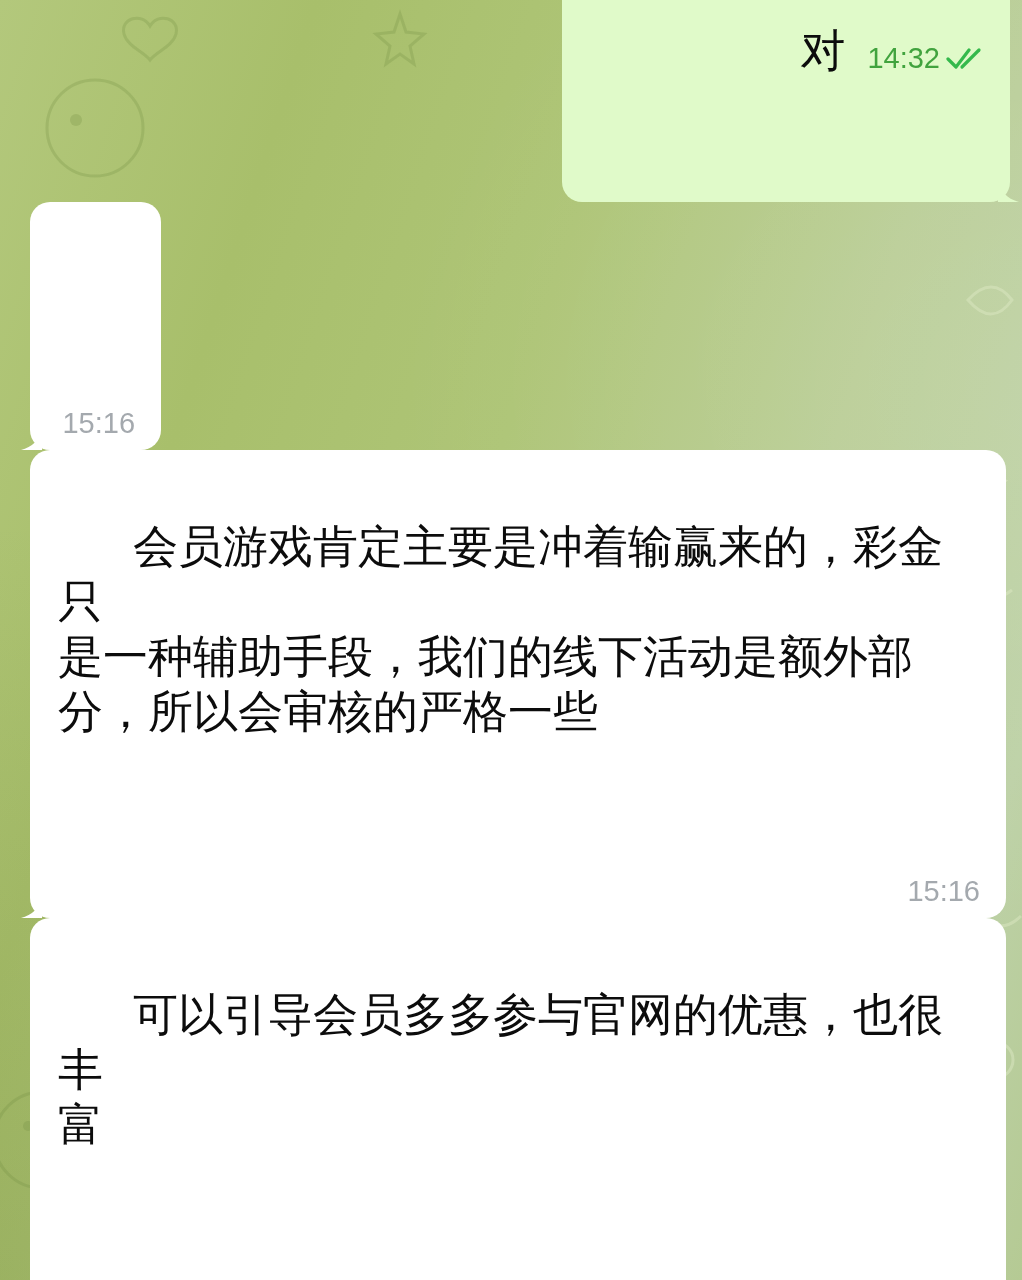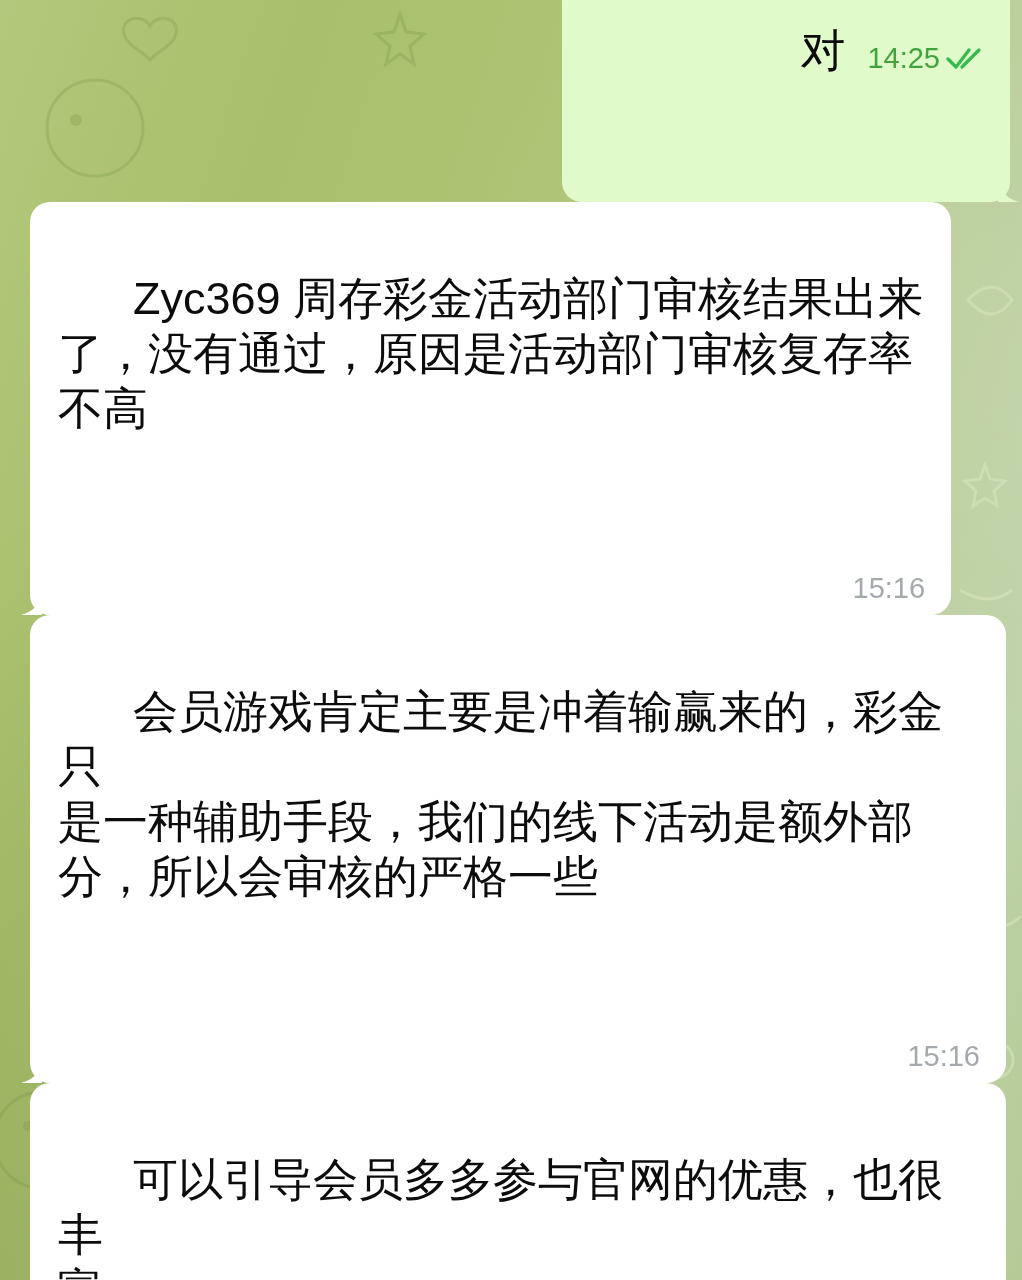--- a/index.html
+++ b/index.html
@@ -80,37 +80,34 @@
     <path d="M975 880 q-18 24 6 40 q22 14 40 -4"></path>
     <circle cx="995" cy="1060" r="18"></circle>
     <path d="M300 590 q30 -18 60 0"></path>
   </g>
 </svg>
 
 <div class="chat">
 
   <div class="row out mt-clip">
     <div class="bubble out clip-top">
-      <span>对</span><span class="meta inline"><span class="time">14:25</span><svg class="check" width="36" height="24" viewBox="0 0 36 24">
+      <span>对</span><span class="meta inline"><span class="time">14:32</span><svg class="check" width="36" height="24" viewBox="0 0 36 24">
             <path d="M2 13 L10 21 L23 4" stroke="#34b94b" stroke-width="3.2" fill="none" stroke-linecap="round" stroke-linejoin="round"></path>
             <path d="M16 21 L33 4" stroke="#34b94b" stroke-width="3.2" fill="none" stroke-linecap="round"></path>
           </svg></span>
       <svg class="tail right" width="22" height="22" viewBox="0 0 22 22">
           <path d="M0 0 C2 12 10 19 21 22 L0 22 Z" fill="#e0fac9"></path>
         </svg>
     </div>
   </div>
 
   <div class="gap-a"></div>
 
   <div class="row in">
     <div class="bubble in">
-      <span>Zyc369 周存彩金活动部门审核结果出来
-了，没有通过，原因是活动部门审核复存率
-不高</span>
       <span class="meta"><span class="time">15:16</span></span>
       <svg class="tail left" width="22" height="22" viewBox="0 0 22 22">
           <path d="M22 0 C20 12 12 19 1 22 L22 22 Z" fill="#ffffff"></path>
         </svg>
     </div>
   </div>
 
   <div class="gap-b"></div>
 
   <div class="row in">

